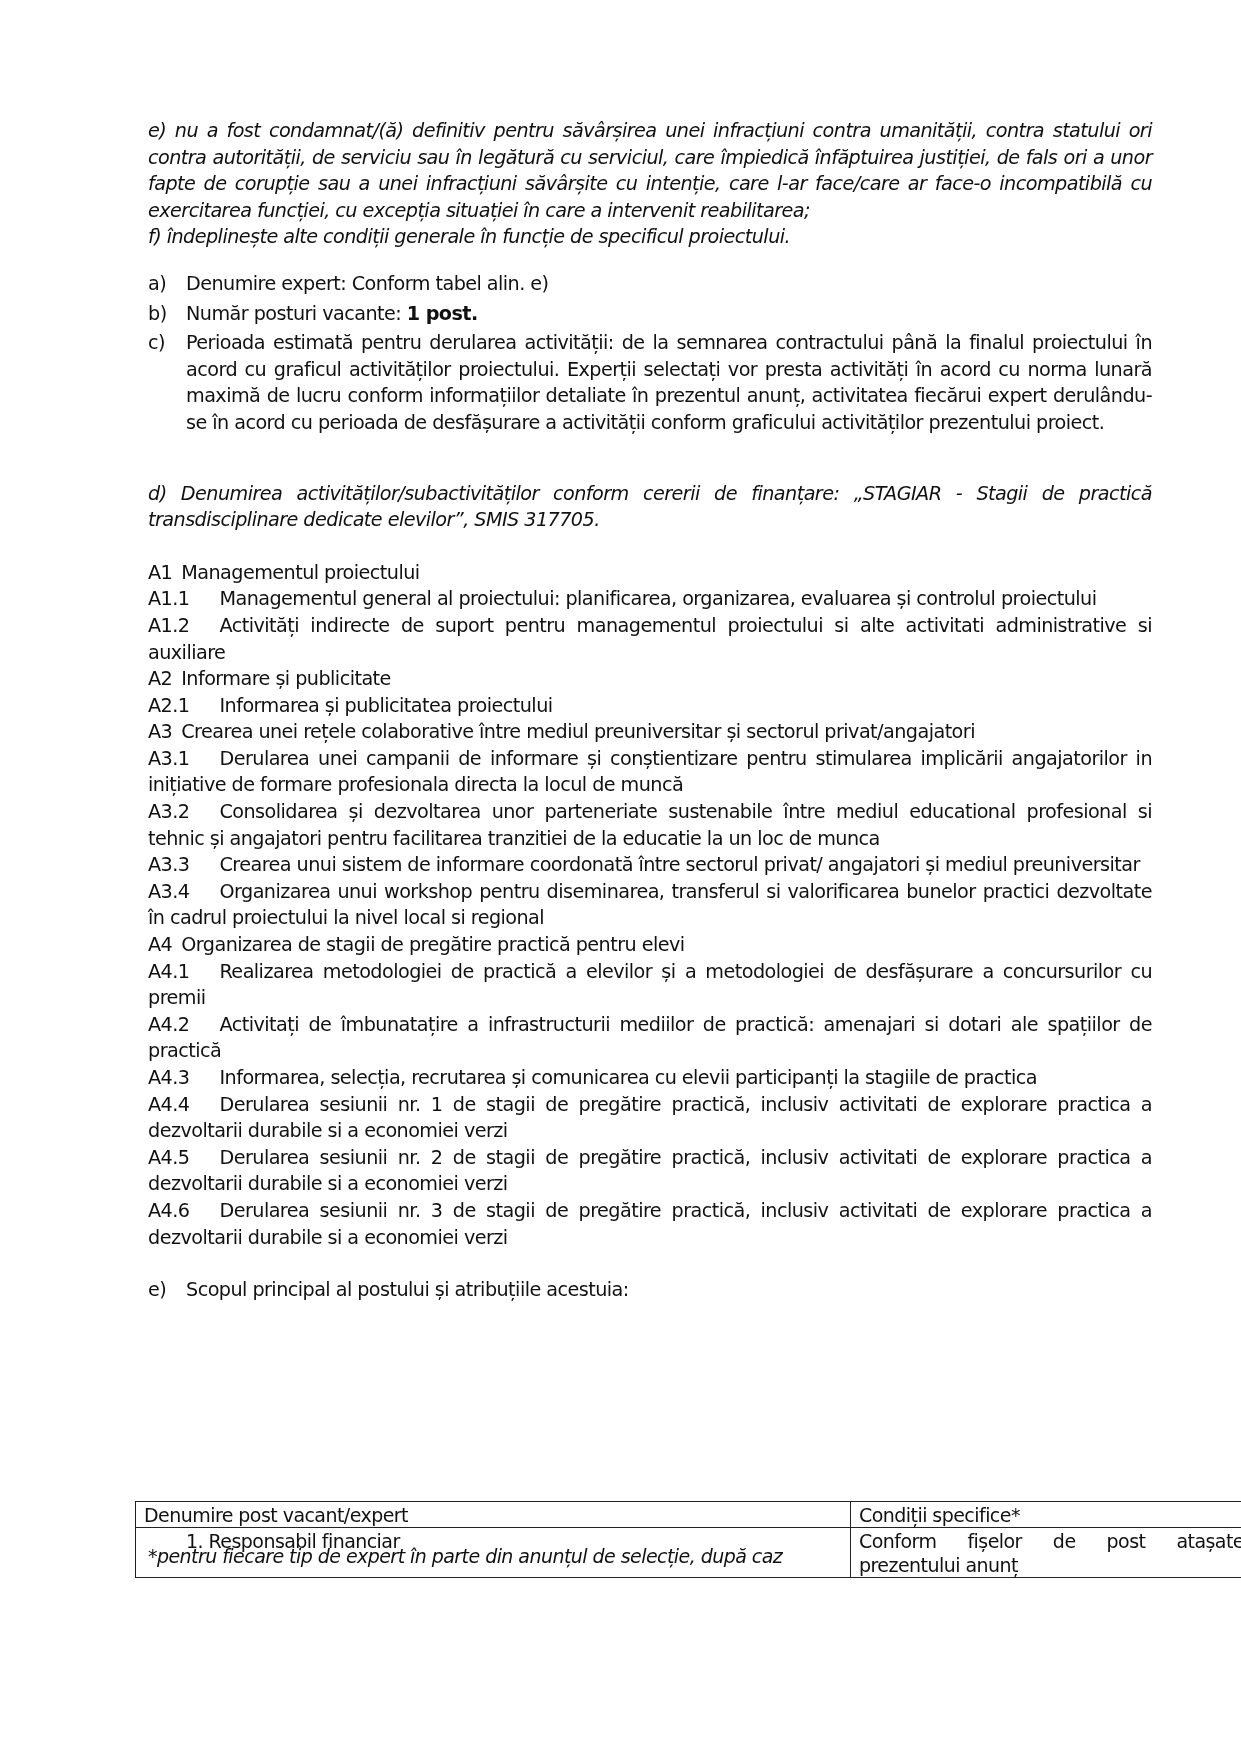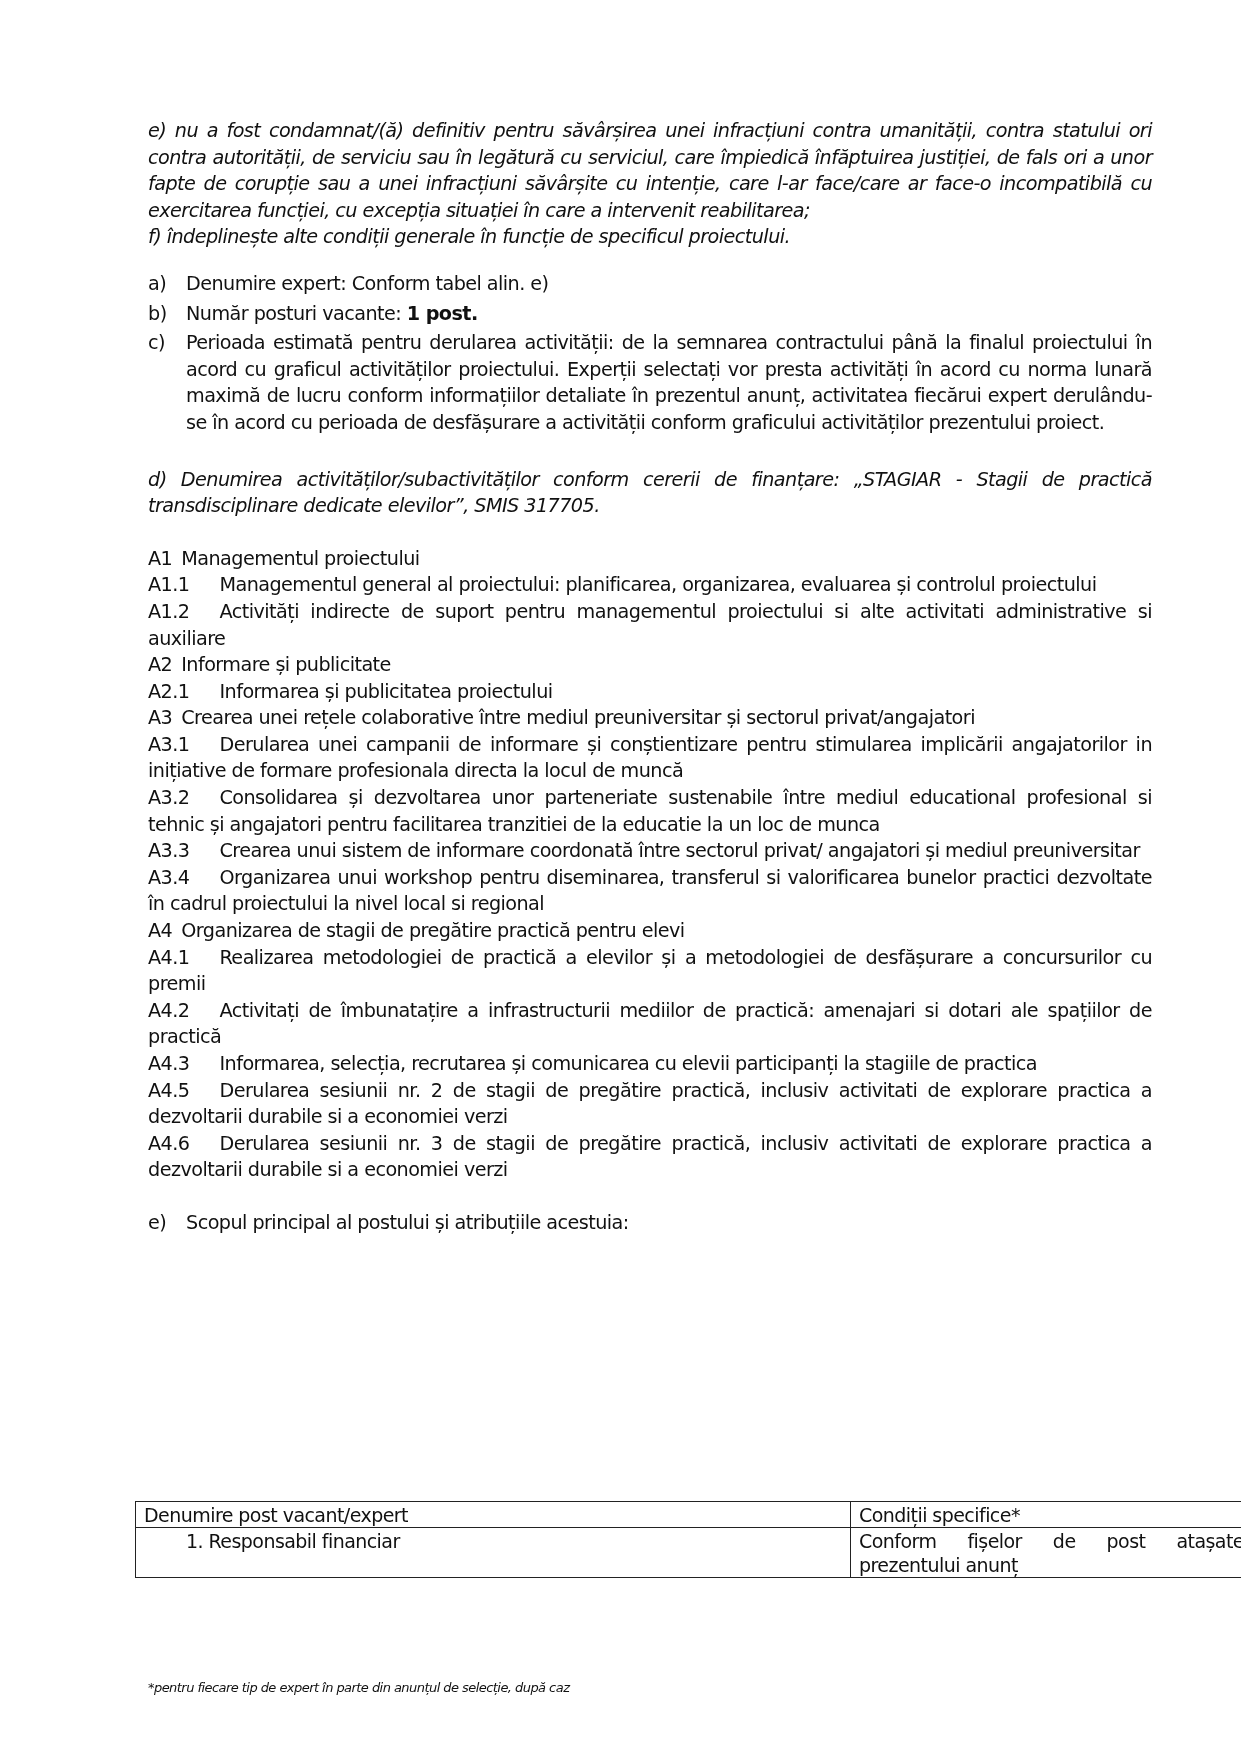--- a/index.html
+++ b/index.html
@@ -46,21 +46,21 @@
     }
     .list .lbl {
       width: 38px;
       flex: 0 0 38px;
     }
     .list .txt {
       flex: 1;
       text-align: justify;
       text-align-last: left;
     }
-    .gap-lg { margin-top: 30px; }
+    .gap-lg { margin-top: 44px; }
     .acts { margin-top: 26px; }
     .act {
       margin: 0;
       text-align: justify;
       text-align-last: left;
     }
     .act .code { display: inline-block; }
     .act.sub .code { margin-right: 30px; }
     .act.main .code { margin-right: 9px; }
     .section-e {
@@ -82,22 +82,22 @@
       border: 1.6px solid #222222;
       vertical-align: top;
       padding: 1px 8px 0 8px;
     }
     table.posts td.c1 { width: 656px; }
     table.posts td.c2 { text-align: justify; text-align-last: left; }
     table.posts td.indent { padding-left: 50px; }
     .footnote {
       position: absolute;
       left: 148px;
-      top: 1680px;
-      font-size: 13px;
+      top: 1545px;
+      font-size: 19px;
       font-style: italic;
       letter-spacing: -0.55px;
     }
     .bold { font-weight: bold; }
   </style>
 </head>
 <body>
 
 <div class="page">
   <p class="p just">e) nu a fost condamnat/(ă) definitiv pentru săvârșirea unei infracțiuni contra umanității, contra statului ori contra autorității, de serviciu sau în legătură cu serviciul, care împiedică înfăptuirea justiției, de fals ori a unor fapte de corupție sau a unei infracțiuni săvârșite cu intenție, care l-ar face/care ar face-o incompatibilă cu exercitarea funcției, cu excepția situației în care a intervenit reabilitarea;</p>
@@ -129,20 +129,21 @@
       <p class="act sub"><span class="code">A2.1</span><span>Informarea și publicitatea proiectului</span></p>
       <p class="act main"><span class="code">A3</span><span>Crearea unei rețele colaborative între mediul preuniversitar și sectorul privat/angajatori</span></p>
       <p class="act sub"><span class="code">A3.1</span><span>Derularea unei campanii de informare și conștientizare pentru stimularea implicării angajatorilor in inițiative de formare profesionala directa la locul de muncă</span></p>
       <p class="act sub"><span class="code">A3.2</span><span>Consolidarea și dezvoltarea unor parteneriate sustenabile între mediul educational profesional si tehnic și angajatori pentru facilitarea tranzitiei de la educatie la un loc de munca</span></p>
       <p class="act sub"><span class="code">A3.3</span><span>Crearea unui sistem de informare coordonată între sectorul privat/ angajatori și mediul preuniversitar</span></p>
       <p class="act sub"><span class="code">A3.4</span><span>Organizarea unui workshop pentru diseminarea, transferul si valorificarea bunelor practici dezvoltate în cadrul proiectului la nivel local si regional</span></p>
       <p class="act main"><span class="code">A4</span><span>Organizarea de stagii de pregătire practică pentru elevi</span></p>
       <p class="act sub"><span class="code">A4.1</span><span>Realizarea metodologiei de practică a elevilor și a metodologiei de desfășurare a concursurilor cu premii</span></p>
       <p class="act sub"><span class="code">A4.2</span><span>Activitați de îmbunatațire a infrastructurii mediilor de practică: amenajari si dotari ale spațiilor de practică</span></p>
       <p class="act sub"><span class="code">A4.3</span><span>Informarea, selecția, recrutarea și comunicarea cu elevii participanți la stagiile de practica</span></p>
+      <p class="act sub"><span class="code">A4.4</span><span>Derularea sesiunii nr. 1 de stagii de pregătire practică, inclusiv activitati de explorare practica a dezvoltarii durabile si a economiei verzi</span></p>
       <p class="act sub"><span class="code">A4.5</span><span>Derularea sesiunii nr. 2 de stagii de pregătire practică, inclusiv activitati de explorare practica a dezvoltarii durabile si a economiei verzi</span></p>
       <p class="act sub"><span class="code">A4.6</span><span>Derularea sesiunii nr. 3 de stagii de pregătire practică, inclusiv activitati de explorare practica a dezvoltarii durabile si a economiei verzi</span></p>
     </div>
 
   <p class="p section-e">
     <span class="lbl">e)</span><span>Scopul principal al postului și atribuțiile acestuia:</span>
   </p>
 </div>
 
 <table class="posts">

